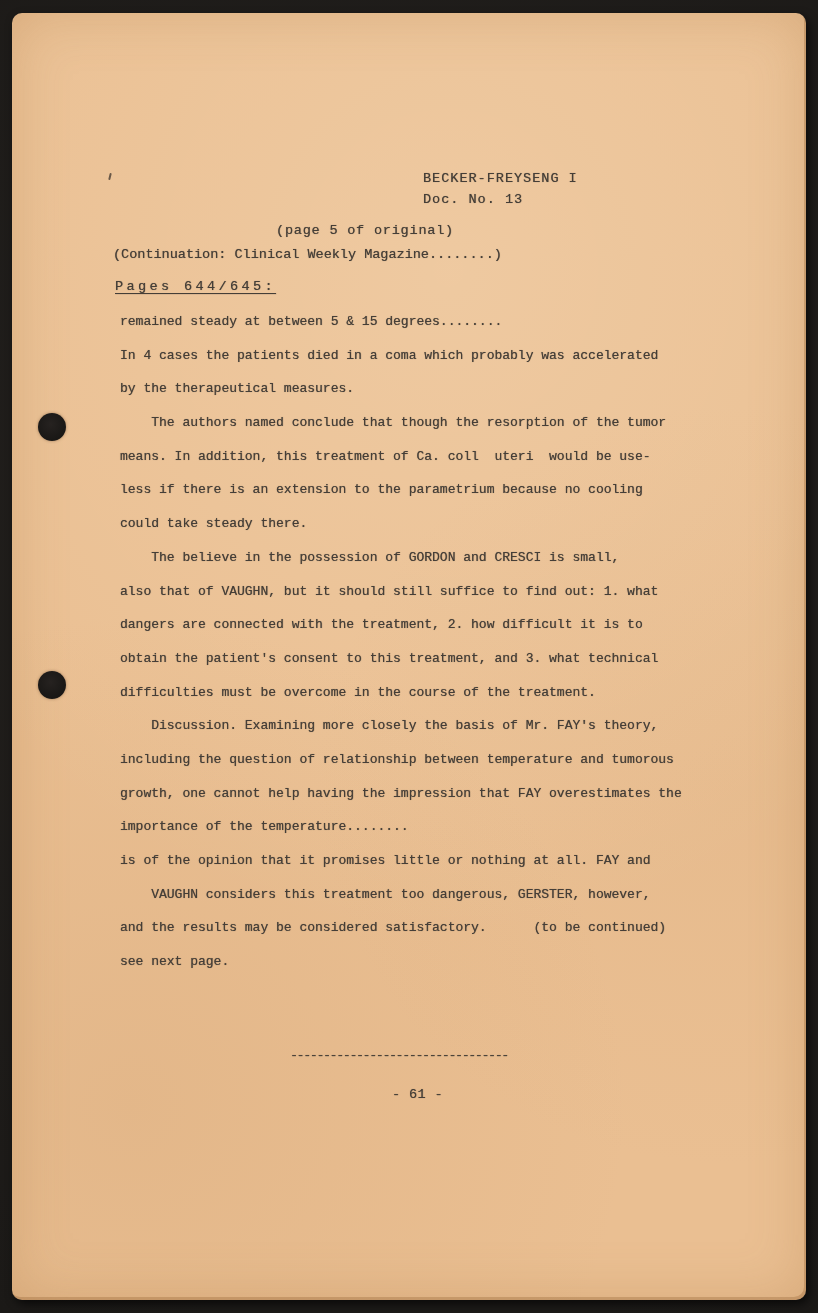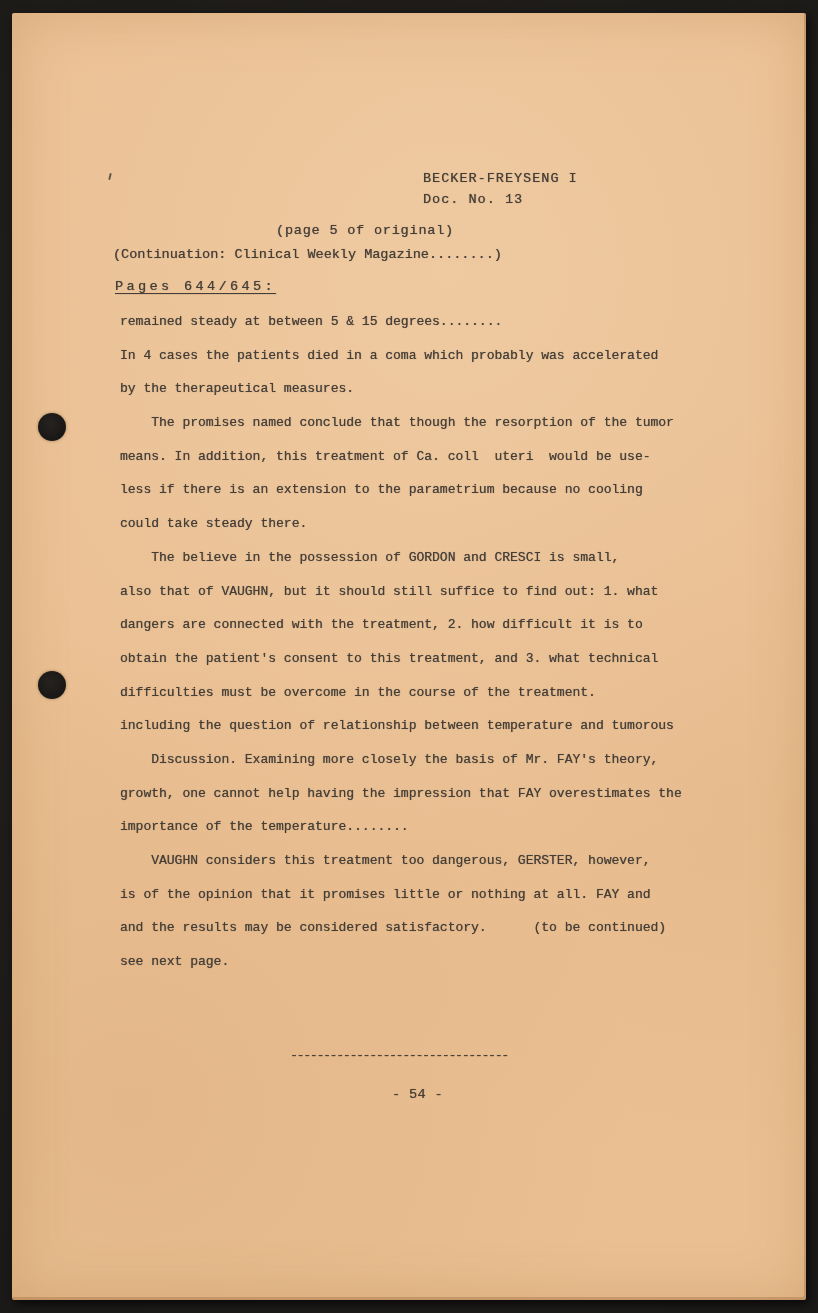--- a/index.html
+++ b/index.html
@@ -27,21 +27,21 @@
     height: 1287px;
     background:
       radial-gradient(120% 80% at 55% 20%, rgba(255,238,212,0.22), transparent 65%),
       radial-gradient(90% 55% at 15% 85%, rgba(185,135,85,0.14), transparent 70%),
       radial-gradient(70% 40% at 90% 60%, rgba(200,150,100,0.10), transparent 75%),
       #eabf92;
     box-shadow:
       inset 0 0 55px rgba(165,115,60,0.28),
       inset -2px -3px 0 rgba(150,100,55,0.35),
       3px 4px 10px rgba(0,0,0,0.65);
-    border-radius: 2px;
+    border-radius: 10px;
   }
   .ink {
     position: absolute;
     color: #453e37;
     font-size: 13.5px;
     line-height: 20px;
     white-space: pre;
     text-shadow: 0 0 0.8px rgba(69,62,55,0.6), 0.4px 0.4px 0 rgba(69,62,55,0.25);
   }
   .ls-header { letter-spacing: 1px; }
@@ -123,37 +123,37 @@
     <div class="ink ls-page" style="left:264px; top:208px;">(page 5 of original)</div>
 
     <div class="ink" style="left:101px; top:232px;">(Continuation: Clinical Weekly Magazine........)</div>
 
     <div class="ink ls-wide underlined" style="left:103px; top:264px;">Pages 644/645:</div>
 
     <div class="body-block">
       <div class="typed-line">remained steady at between 5 &amp; 15 degrees........</div>
       <div class="typed-line">In 4 cases the patients died in a coma which probably was accelerated</div>
       <div class="typed-line">by the therapeutical measures.</div>
-      <div class="typed-line">    The promises named conclude that though the resorption of the tumor</div>
+      <div class="typed-line">    The authors named conclude that though the resorption of the tumor</div>
       <div class="typed-line">means. In addition, this treatment of Ca. coll  uteri  would be use-</div>
       <div class="typed-line">less if there is an extension to the parametrium because no cooling</div>
       <div class="typed-line">could take steady there.</div>
       <div class="typed-line">    The believe in the possession of GORDON and CRESCI is small,</div>
       <div class="typed-line">also that of VAUGHN, but it should still suffice to find out: 1. what</div>
       <div class="typed-line">dangers are connected with the treatment, 2. how difficult it is to</div>
       <div class="typed-line">obtain the patient's consent to this treatment, and 3. what technical</div>
       <div class="typed-line">difficulties must be overcome in the course of the treatment.</div>
+      <div class="typed-line">    Discussion. Examining more closely the basis of Mr. FAY's theory,</div>
       <div class="typed-line">including the question of relationship between temperature and tumorous</div>
-      <div class="typed-line">    Discussion. Examining more closely the basis of Mr. FAY's theory,</div>
       <div class="typed-line">growth, one cannot help having the impression that FAY overestimates the</div>
       <div class="typed-line">importance of the temperature........</div>
+      <div class="typed-line">is of the opinion that it promises little or nothing at all. FAY and</div>
       <div class="typed-line">    VAUGHN considers this treatment too dangerous, GERSTER, however,</div>
-      <div class="typed-line">is of the opinion that it promises little or nothing at all. FAY and</div>
       <div class="typed-line">and the results may be considered satisfactory.      (to be continued)</div>
       <div class="typed-line">see next page.</div>
     </div>
 
     <div class="separator">---------------------------------</div>
 
-    <div class="ink page-number">- 54 -</div>
+    <div class="ink page-number">- 61 -</div>
 
   </div>
 </div>
 
 </body></html>

